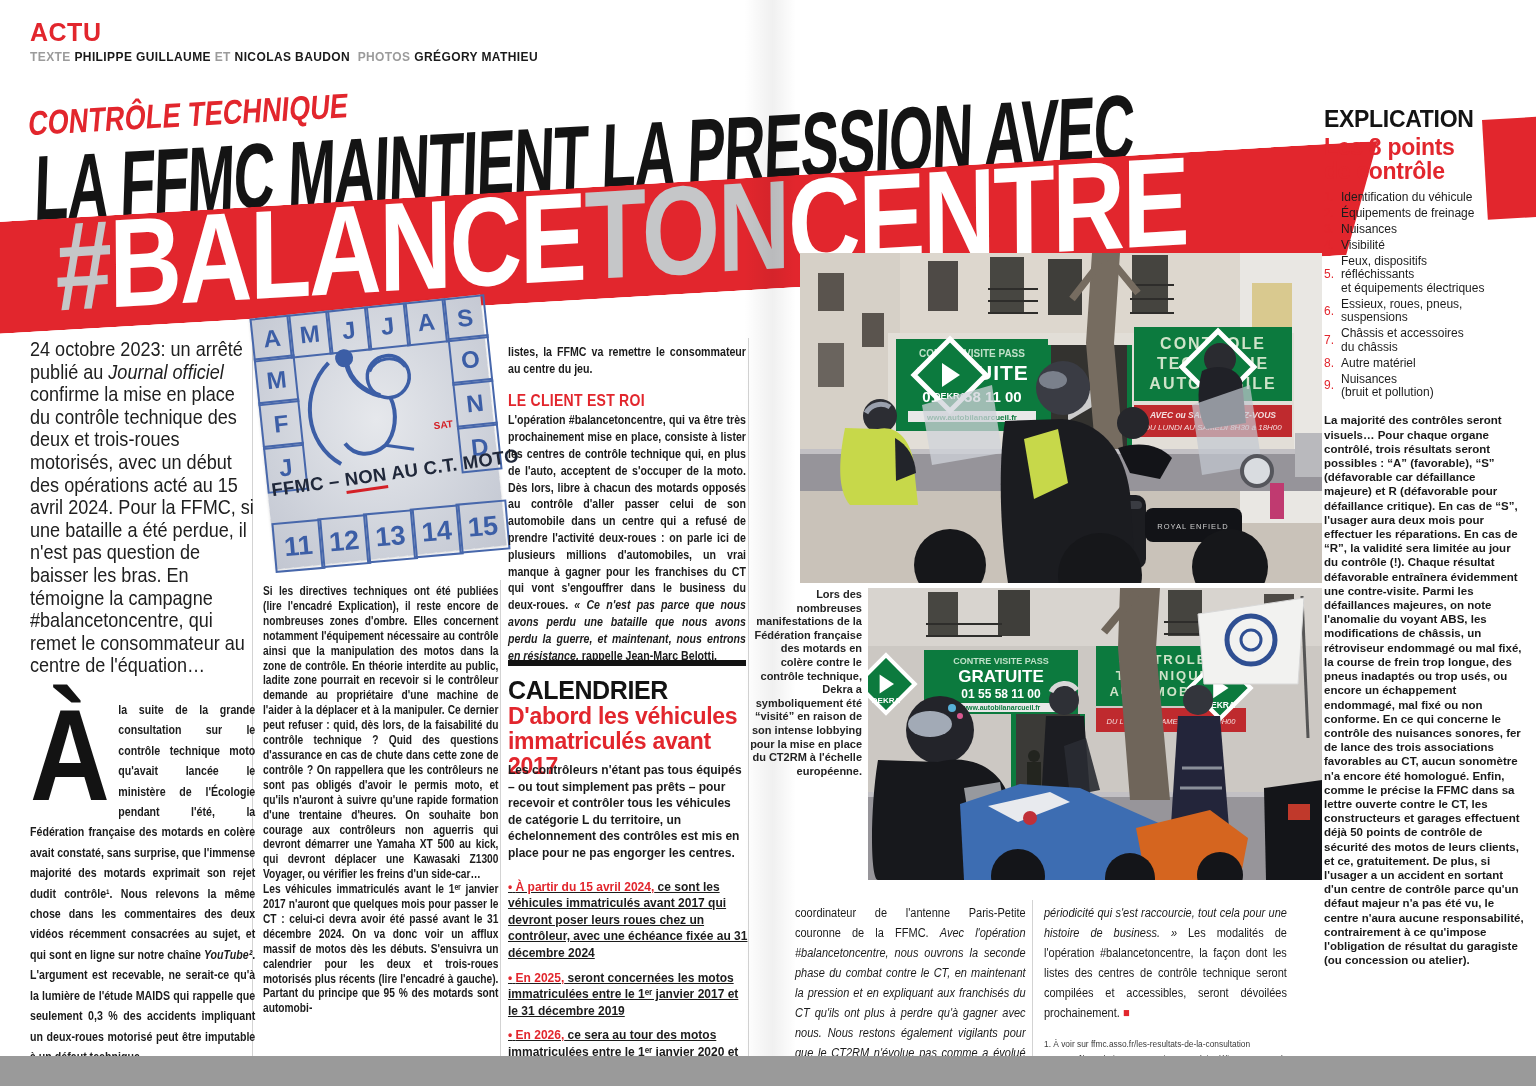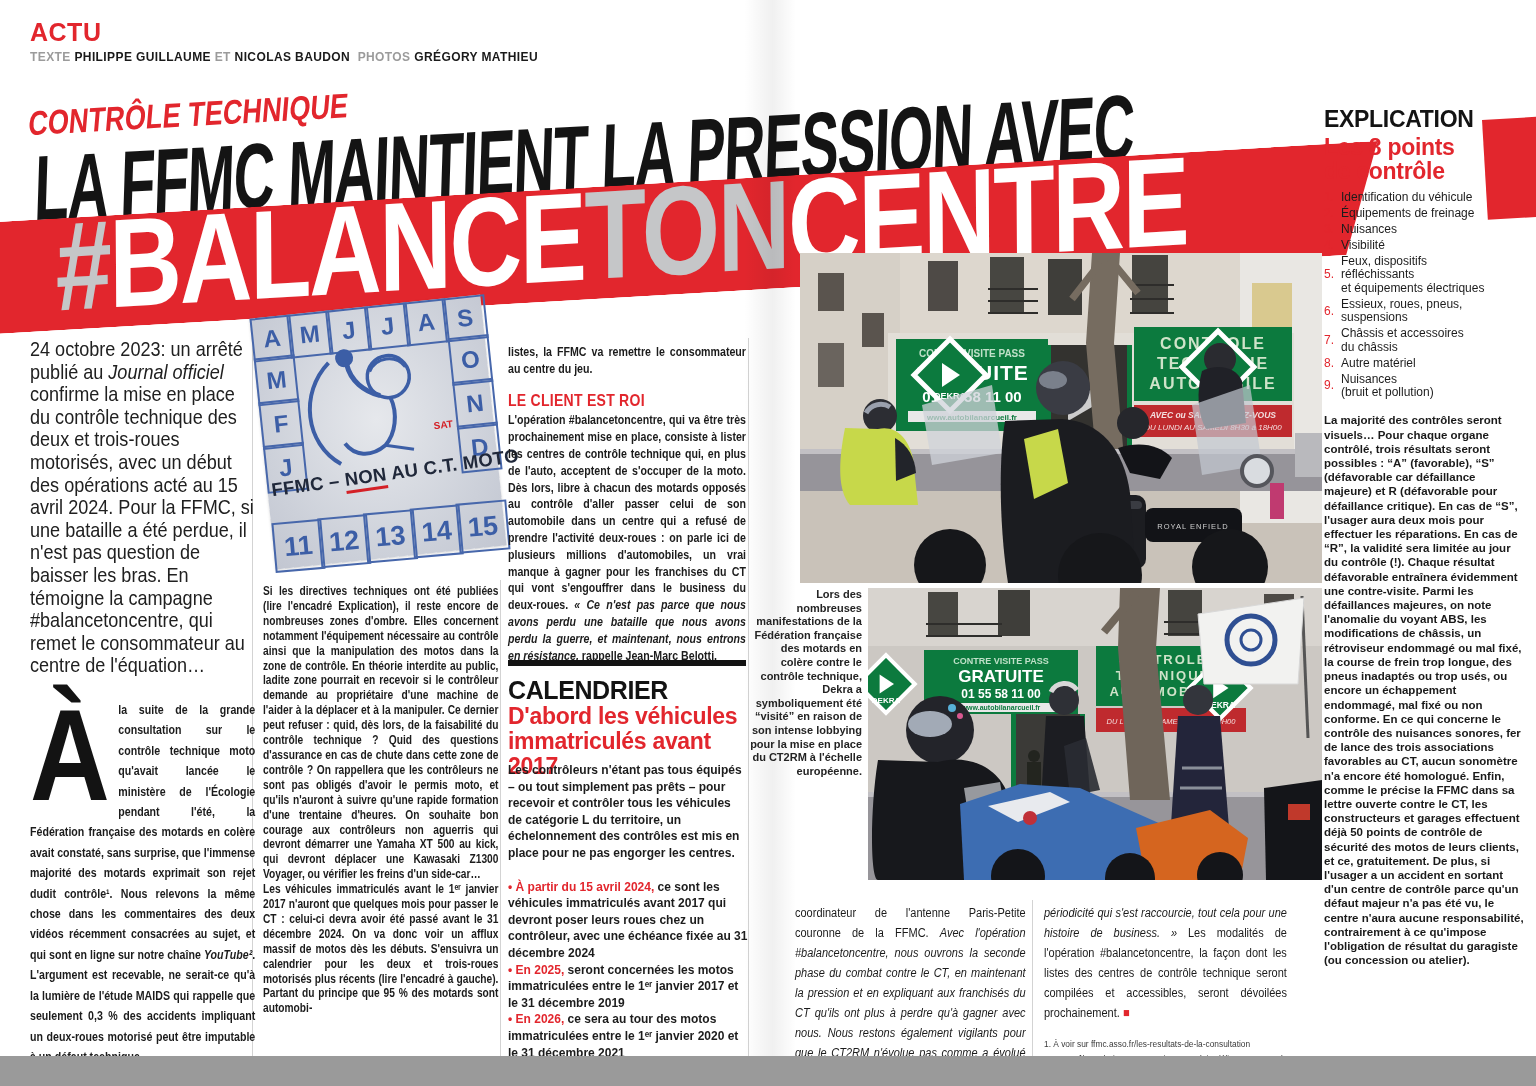--- a/index.html
+++ b/index.html
@@ -30,21 +30,21 @@
   
   .intro{font-size:21px;line-height:22.6px;color:#202020;width:262px;transform:scaleX(.86);}
   .bodytxt{font-weight:bold;color:#1c1c1c;}
   .h-red{font-size:16.5px;font-weight:bold;color:#e2262d;letter-spacing:.3px;margin:10px 0 4px 0;}
   .dropcap{float:left;font-size:130px;line-height:98px;font-weight:bold;color:#131313;margin:6px 10px 0 0;}
   
   .calbar{position:absolute;background:#131313;height:6px;}
   .caltitle{font-size:25px;font-weight:bold;color:#131313;letter-spacing:-.4px;}
   .calsub{font-size:23px;font-weight:bold;color:#e2262d;line-height:25px;letter-spacing:-.3px;}
   .calbody{font-size:12px;line-height:16.6px;font-weight:bold;}
-  .bullets .b{margin-top:0;}
+  .bullets .b{margin-top:8px;text-decoration:underline;}
   .lead{color:#e2262d;}
   
   .exptitle{font-size:23px;font-weight:bold;color:#131313;letter-spacing:-.3px;}
   .expsub{font-size:23px;font-weight:bold;color:#e2262d;line-height:24px;letter-spacing:-.3px;}
   .expitem{display:flex;font-size:12px;font-weight:normal;line-height:13.4px;margin-bottom:2.6px;align-items:center;}
   .expitem .n{color:#e2262d;width:17px;flex:0 0 17px;}
   .expbody{font-size:11.5px;font-weight:bold;line-height:14.2px;color:#1a1a1a;}
   
   .caption{font-size:11px;font-weight:bold;line-height:13.6px;text-align:right;color:#242424;}
   .botcol{font-size:12.5px;line-height:20px;color:#1b1b1b;width:262px;transform:scaleX(.88);}

